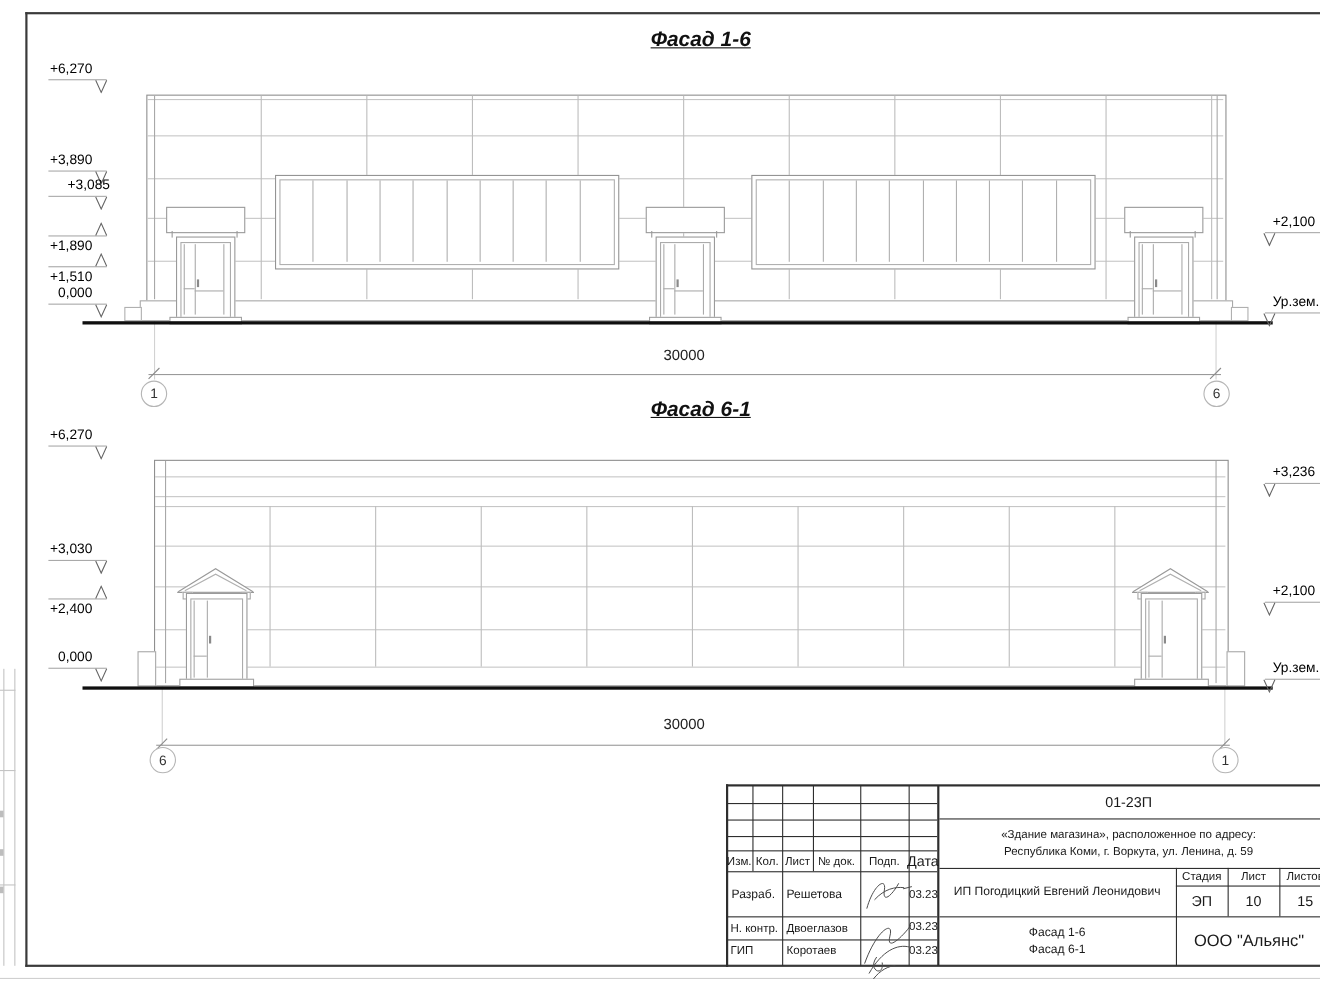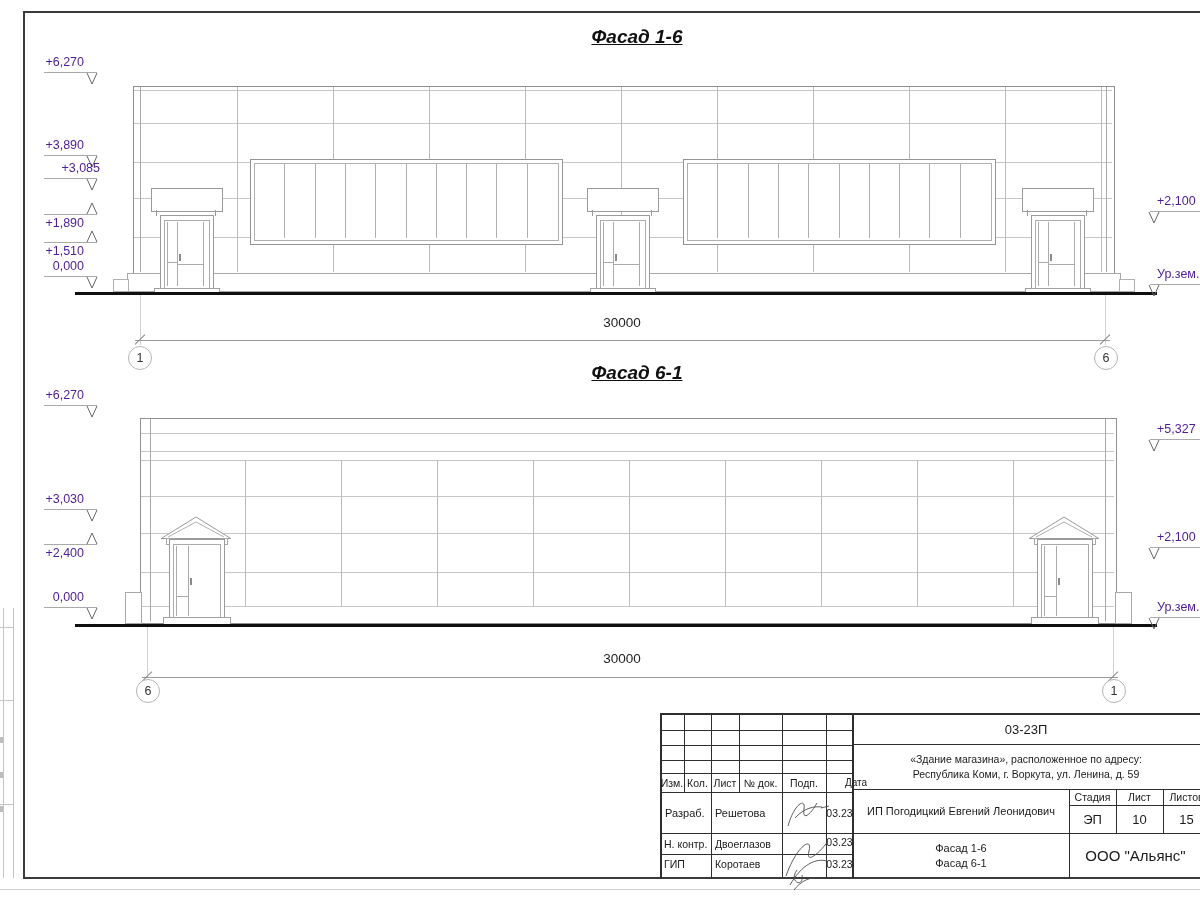--- a/index.html
+++ b/index.html
@@ -5,21 +5,21 @@
   html,body{margin:0;padding:0;background:#ffffff;}
   #page{position:relative;width:1200px;height:900px;background:#fff;overflow:hidden;
         font-family:"Liberation Sans", sans-serif;color:#1c1c1c;}
   .abs{position:absolute;}
   .ln{position:absolute;}
   .ftitle{position:absolute;width:400px;text-align:center;font-size:19px;font-weight:bold;
           font-style:italic;text-decoration:underline;color:#111;}
   .dimlbl{position:absolute;width:200px;text-align:center;font-size:13.5px;color:#222;}
   .bubble{position:absolute;width:22px;height:22px;border:1px solid #b5b5b5;border-radius:50%;
           display:flex;align-items:center;justify-content:center;font-size:12.5px;color:#333;background:#fff;}
-  .marklbl{position:absolute;font-size:12.5px;color:#4c1d95;}
+  .marklbl{position:absolute;font-size:12.5px;color:#000000;}
   .tb{position:absolute;background:#2e2e2e;}
   .tbtxt{position:absolute;display:flex;align-items:center;justify-content:center;color:#1a1a1a;white-space:nowrap;}
   .tbtxt.l{justify-content:flex-start;}
   .col2{flex-direction:column;line-height:1.35;}
 </style>
 </head>
 <body>
 
 <div id="page">
 
@@ -235,21 +235,21 @@
       <div class="marklbl" style="left: 24px; top: 546px; width: 60px; text-align: right;">+2,400</div>
       <div style="position: absolute; left: 44px; top: 607px; width: 53px; height: 1px; background: rgb(169, 169, 169);"></div>
       <svg width="12" height="13" style="position: absolute; left: 86px; top: 607px;">
         <polyline points="1,1 6,12 11,1" fill="none" stroke="#666" stroke-width="1"></polyline>
       </svg>
       <div class="marklbl" style="left: 24px; top: 590px; width: 60px; text-align: right;">0,000</div>
       <div style="position: absolute; left: 1150px; top: 439px; width: 55px; height: 1px; background: rgb(169, 169, 169);"></div>
       <svg width="12" height="13" style="position: absolute; left: 1148px; top: 439px;">
         <polyline points="1,1 6,12 11,1" fill="none" stroke="#666" stroke-width="1"></polyline>
       </svg>
-      <div class="marklbl" style="left: 1157px; top: 422px;">+5,327</div>
+      <div class="marklbl" style="left: 1157px; top: 422px;">+3,236</div>
       <div style="position: absolute; left: 1150px; top: 547px; width: 55px; height: 1px; background: rgb(169, 169, 169);"></div>
       <svg width="12" height="13" style="position: absolute; left: 1148px; top: 547px;">
         <polyline points="1,1 6,12 11,1" fill="none" stroke="#666" stroke-width="1"></polyline>
       </svg>
       <div class="marklbl" style="left: 1157px; top: 530px;">+2,100</div>
       <div style="position: absolute; left: 1150px; top: 617px; width: 55px; height: 1px; background: rgb(169, 169, 169);"></div>
       <svg width="12" height="13" style="position: absolute; left: 1148px; top: 617px;">
         <polyline points="1,1 6,12 11,1" fill="none" stroke="#666" stroke-width="1"></polyline>
       </svg>
       <div class="marklbl" style="left: 1157px; top: 600px;">Ур.зем.</div>
@@ -285,31 +285,31 @@
 
   <div class="tb" style="left:854px;top:744px;width:346px;height:1px;"></div>
   <div class="tb" style="left:854px;top:789px;width:346px;height:1px;"></div>
   <div class="tb" style="left:854px;top:833px;width:346px;height:1px;"></div>
   <div class="tb" style="left:1069px;top:805px;width:131px;height:1px;"></div>
 
   <div class="tb" style="left:1069px;top:789px;width:1px;height:89px;"></div>
   <div class="tb" style="left:1116px;top:789px;width:1px;height:44px;"></div>
   <div class="tb" style="left:1163px;top:789px;width:1px;height:44px;"></div>
 
-  <div class="tbtxt" style="left:852px;top:714px;width:348px;height:30px;font-size:13px;">03-23П</div>
+  <div class="tbtxt" style="left:852px;top:714px;width:348px;height:30px;font-size:13px;">01-23П</div>
   <div class="tbtxt col2" style="left:852px;top:745px;width:348px;height:43px;font-size:10.5px;">
     <span>«Здание магазина», расположенное по адресу:</span>
     <span>Республика Коми, г. Воркута, ул. Ленина, д. 59</span>
   </div>
   <div class="tbtxt" style="left:660px;top:773px;width:24px;height:19px;font-size:10.5px;">Изм.</div>
   <div class="tbtxt" style="left:684px;top:773px;width:27px;height:19px;font-size:10.5px;">Кол.</div>
   <div class="tbtxt" style="left:711px;top:773px;width:28px;height:19px;font-size:10.5px;">Лист</div>
   <div class="tbtxt" style="left:739px;top:773px;width:43px;height:19px;font-size:10.5px;">№ док.</div>
   <div class="tbtxt" style="left:782px;top:773px;width:44px;height:19px;font-size:10.5px;">Подп.</div>
-  <div class="tbtxt" style="left:826px;top:773px;width:26px;height:19px;font-size:10px;margin-left:17px;">Дата</div>
+  <div class="tbtxt" style="left:826px;top:773px;width:26px;height:19px;font-size:13px;">Дата</div>
 
   <div class="tbtxt l" style="left:665px;top:792px;width:45px;height:41px;font-size:11px;">Разраб.</div>
   <div class="tbtxt l" style="left:715px;top:792px;width:66px;height:41px;font-size:11px;">Решетова</div>
   <div class="tbtxt" style="left:827px;top:792px;width:25px;height:41px;font-size:10.5px;">03.23</div>
   <div class="tbtxt l" style="left:664px;top:833px;width:48px;height:21px;font-size:10.5px;">Н. контр.</div>
   <div class="tbtxt l" style="left:715px;top:833px;width:67px;height:21px;font-size:10.5px;">Двоеглазов</div>
   <div class="tbtxt" style="left:827px;top:831px;width:25px;height:21px;font-size:10.5px;">03.23</div>
   <div class="tbtxt l" style="left:664px;top:852px;width:48px;height:23px;font-size:10.5px;">ГИП</div>
   <div class="tbtxt l" style="left:715px;top:852px;width:67px;height:23px;font-size:10.5px;">Коротаев</div>
   <div class="tbtxt" style="left:827px;top:852px;width:25px;height:23px;font-size:10.5px;">03.23</div>

